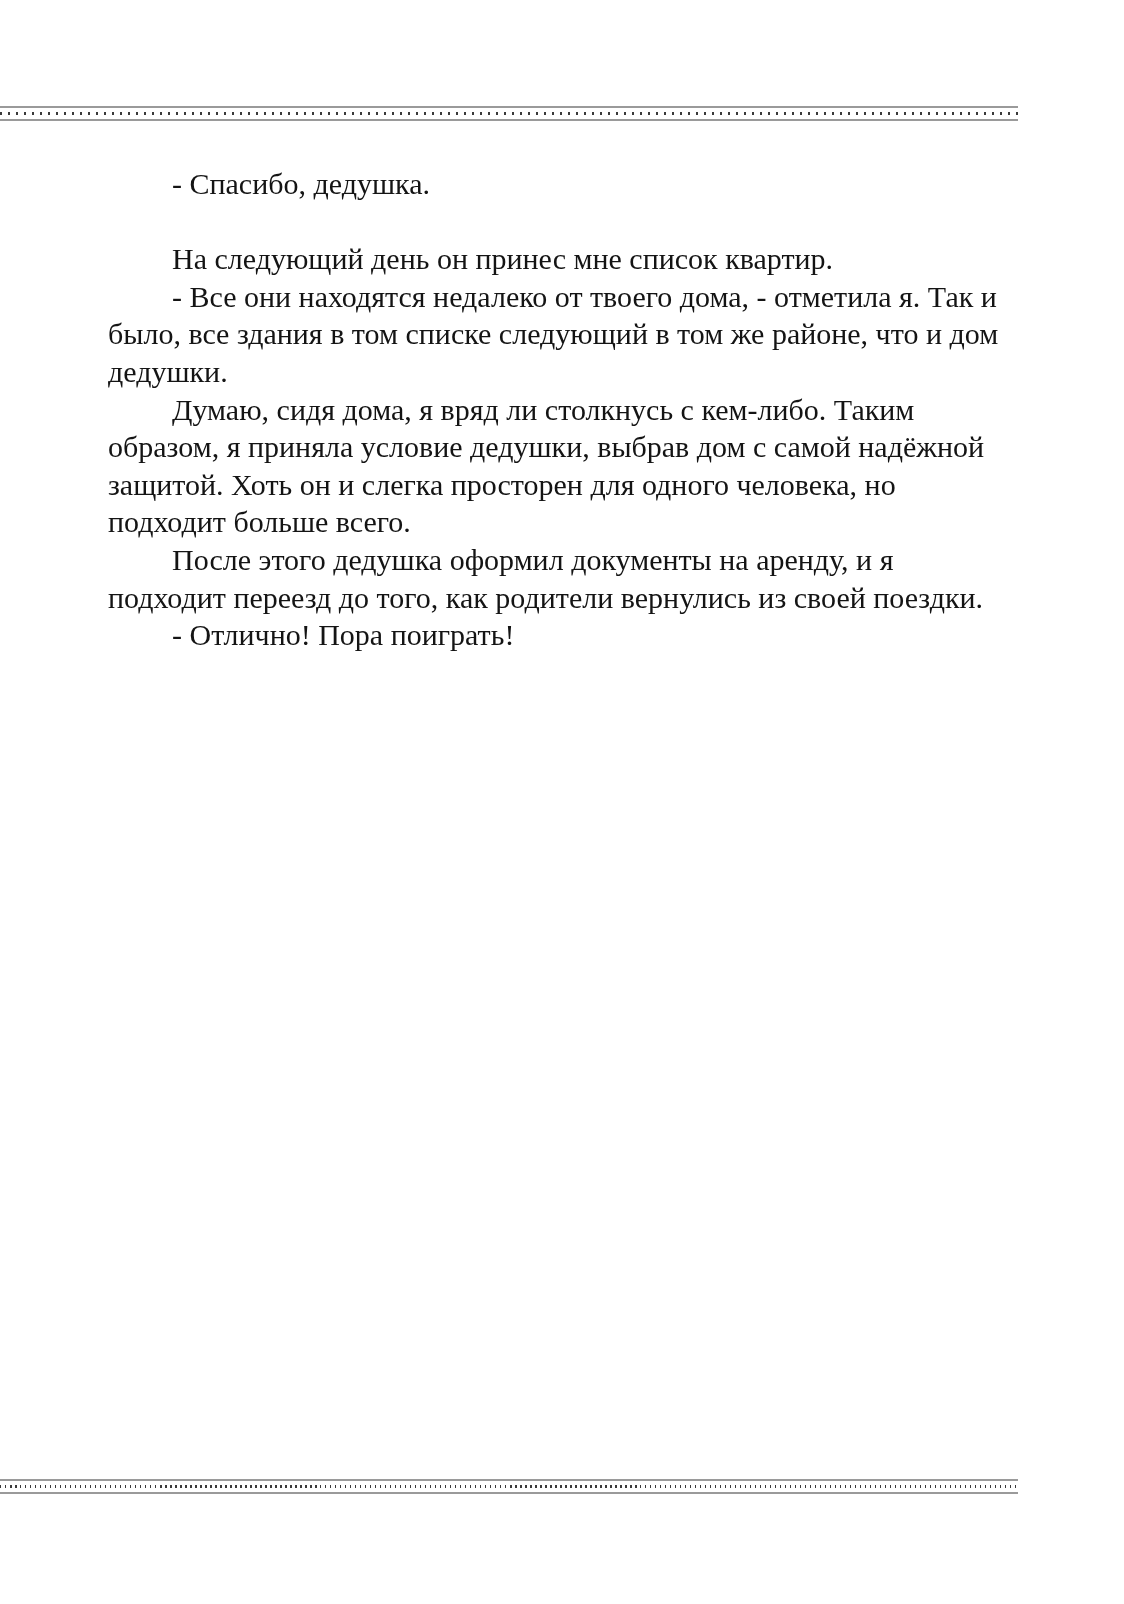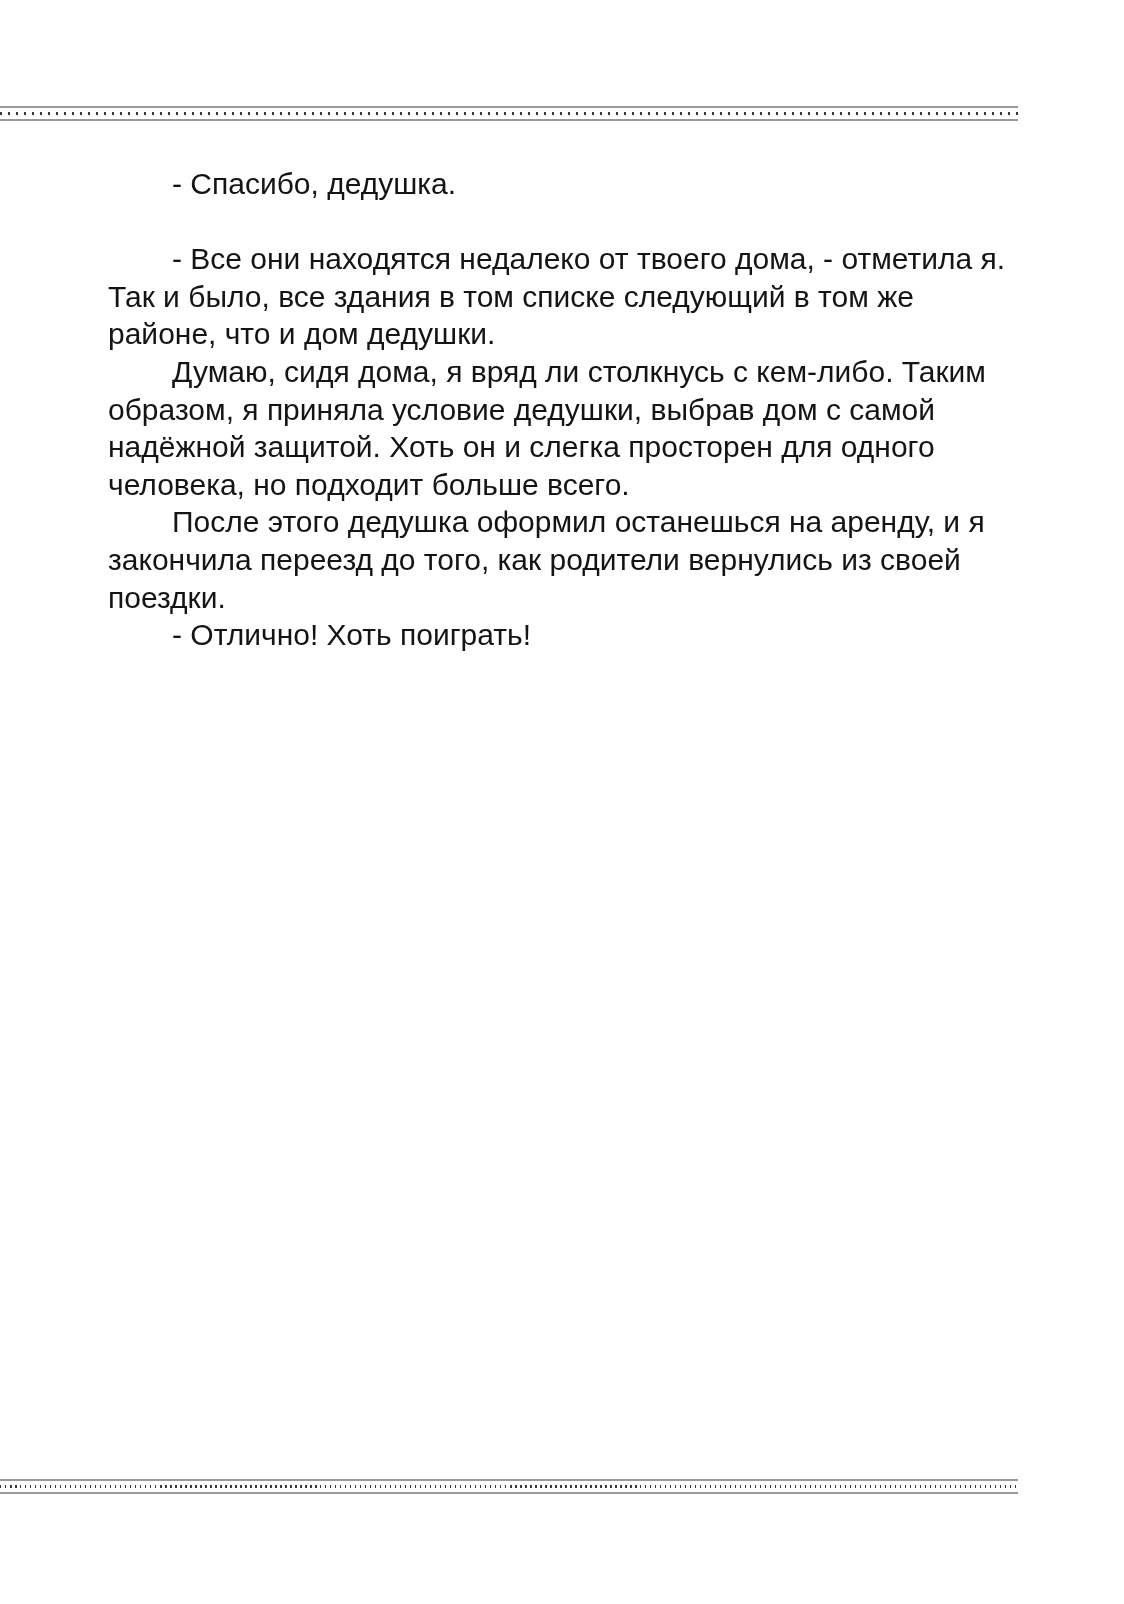--- a/index.html
+++ b/index.html
@@ -5,21 +5,21 @@
   html, body {
     margin: 0;
     padding: 0;
     background: #ffffff;
   }
   .page {
     position: relative;
     width: 1124px;
     height: 1604px;
     background: var(--page-bg, #ffffff);
-    font-family: Liberation Sans, sans-serif;
+    font-family: Liberation Serif, serif;
     overflow: hidden;
   }
   
   .rule {
     position: absolute;
     left: 0;
     width: 1018px;
     height: 15px;
     box-sizing: border-box;
     border-top: 2px solid var(--rule-line, #9a9a9a);
@@ -69,29 +69,30 @@
   <div class="rule rule-top">
     <div class="rule-dots"></div>
   </div>
 
   <div class="text-block">
 
       <p>- Спасибо, дедушка.</p>
 
       <p class="empty">&nbsp;</p>
 
+      <p>На следующий день он принес мне список квартир.</p>
 
       <p>- Все они находятся недалеко от твоего дома, - отметила я. Так и было, все здания в том списке следующий в том же районе, что и дом дедушки.</p>
 
 
       <p>Думаю, сидя дома, я вряд ли столкнусь с кем-либо. Таким образом, я приняла условие дедушки, выбрав дом с самой надёжной защитой. Хоть он и слегка просторен для одного человека, но подходит больше всего.</p>
 
-      <p>После этого дедушка оформил останешься на аренду, и я закончила переезд до того, как родители вернулись из своей поездки.</p>
+      <p>После этого дедушка оформил документы на аренду, и я подходит переезд до того, как родители вернулись из своей поездки.</p>
 
-      <p>- Отлично! Хоть поиграть!</p>
+      <p>- Отлично! Пора поиграть!</p>
 
       <p class="empty">&nbsp;</p>
 
     </div>
 
   <div class="rule rule-bottom">
     <div class="rule-dots"></div>
   </div>
 
 </div>

